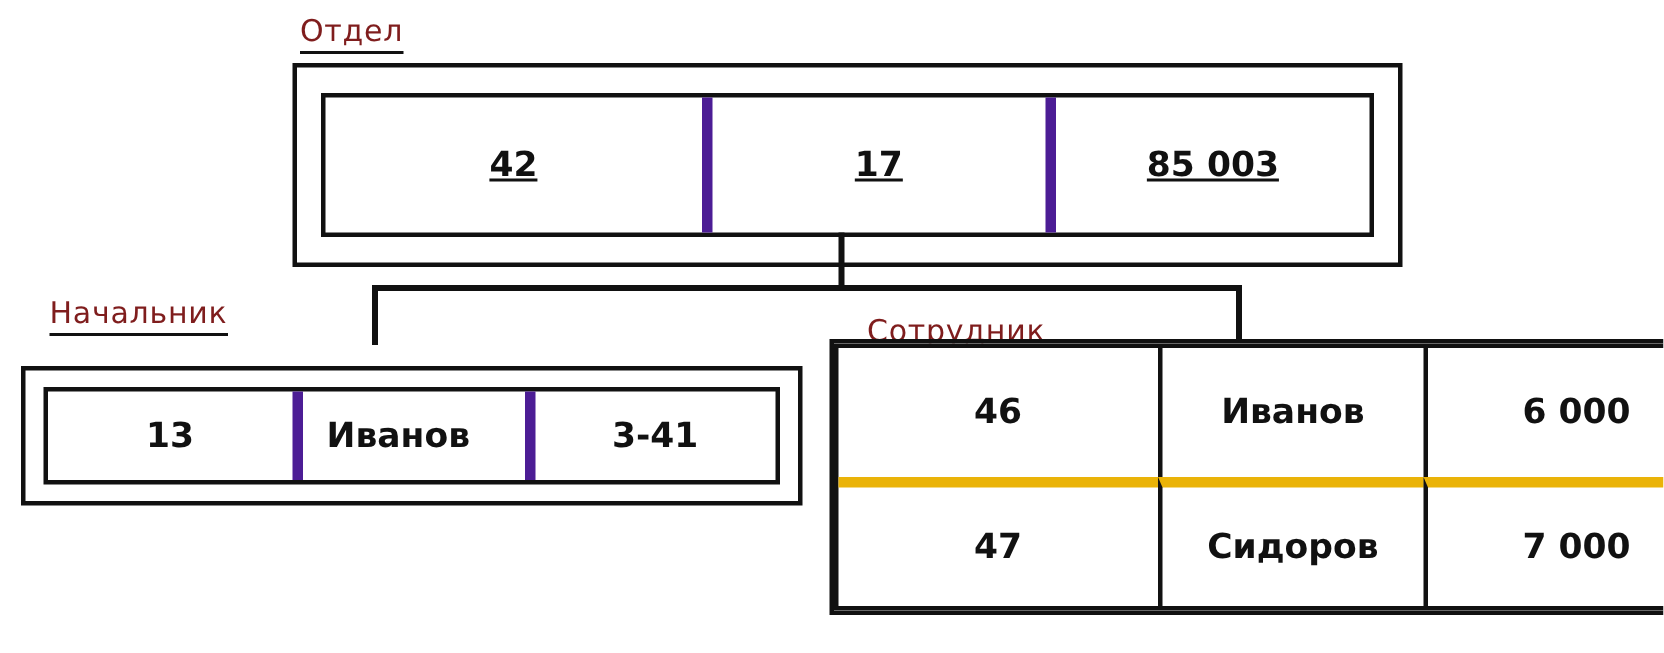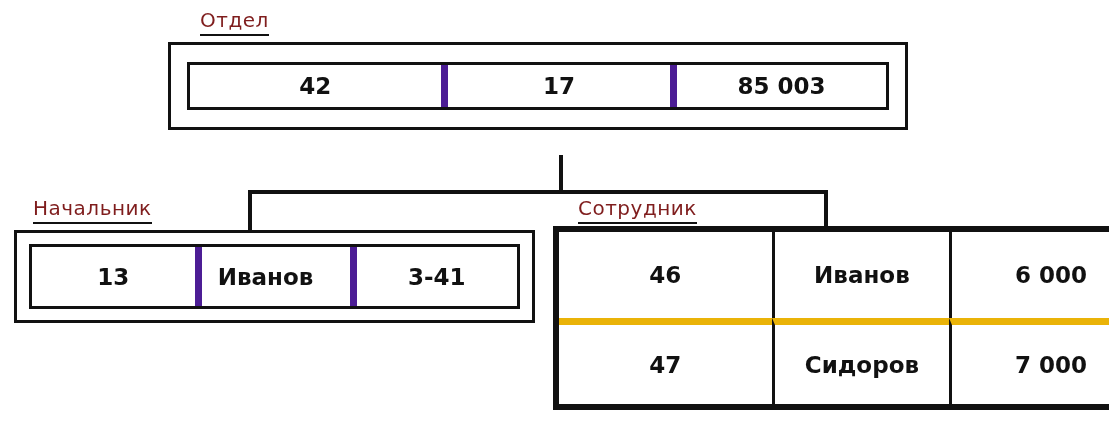--- a/index.html
+++ b/index.html
@@ -75,44 +75,44 @@
     background: #111111;
   }
 </style>
 </head>
 <body>
 
 <div class="canvas">
 
   <div class="node-label" style="left:200px; top:8px;">Отдел</div>
 
-  <div class="outer-box" style="left:168px; top:42px; width:740px; height:88px; padding:17px 16px;">
+  <div class="outer-box" style="left:195px; top:42px; width:740px; height:136px; padding:17px 16px;text-decoration:underline;">
     <div class="inner-box row-cells">
       <div class="cell" style="width:36%;">42</div>
       <div class="cell" style="width:33%;">17</div>
       <div class="cell" style="width:31%;">85 003</div>
     </div>
   </div>
 
   <div class="connector" style="left:559px; top:155px; width:4px; height:38px;"></div>
   <div class="connector" style="left:248px; top:190px; width:580px; height:4px;"></div>
   <div class="connector" style="left:248px; top:190px; width:4px; height:40px;"></div>
   <div class="connector" style="left:824px; top:190px; width:4px; height:38px;"></div>
 
   <div class="node-label" style="left:33px; top:196px;">Начальник</div>
 
-  <div class="outer-box" style="left:14px; top:230px; width:521px; height:93px; padding:11px 12px;">
+  <div class="outer-box" style="left:14px; top:244px; width:521px; height:93px; padding:11px 12px;">
     <div class="inner-box row-cells">
       <div class="cell" style="width:35%;">13</div>
       <div class="cell" style="width:29%;">Иванов</div>
       <div class="cell" style="width:36%;margin-left:20px;">3-41</div>
     </div>
   </div>
 
-  <div class="node-label" style="left:578px; top:196px;">Сотрудник</div>
+  <div class="node-label" style="left:578px; top:208px;">Сотрудник</div>
 
   <div class="outer-box" style="left:553px; top:226px; width:603px; height:184px; ">
     <div class="inner-grid">
       <div class="g-cell col1 row1">46</div>
       <div class="g-cell col2 row1">Иванов</div>
       <div class="g-cell col3 row1">6 000</div>
       <div class="g-cell col1 row2">47</div>
       <div class="g-cell col2 row2">Сидоров</div>
       <div class="g-cell col3 row2">7 000</div>
     </div>

